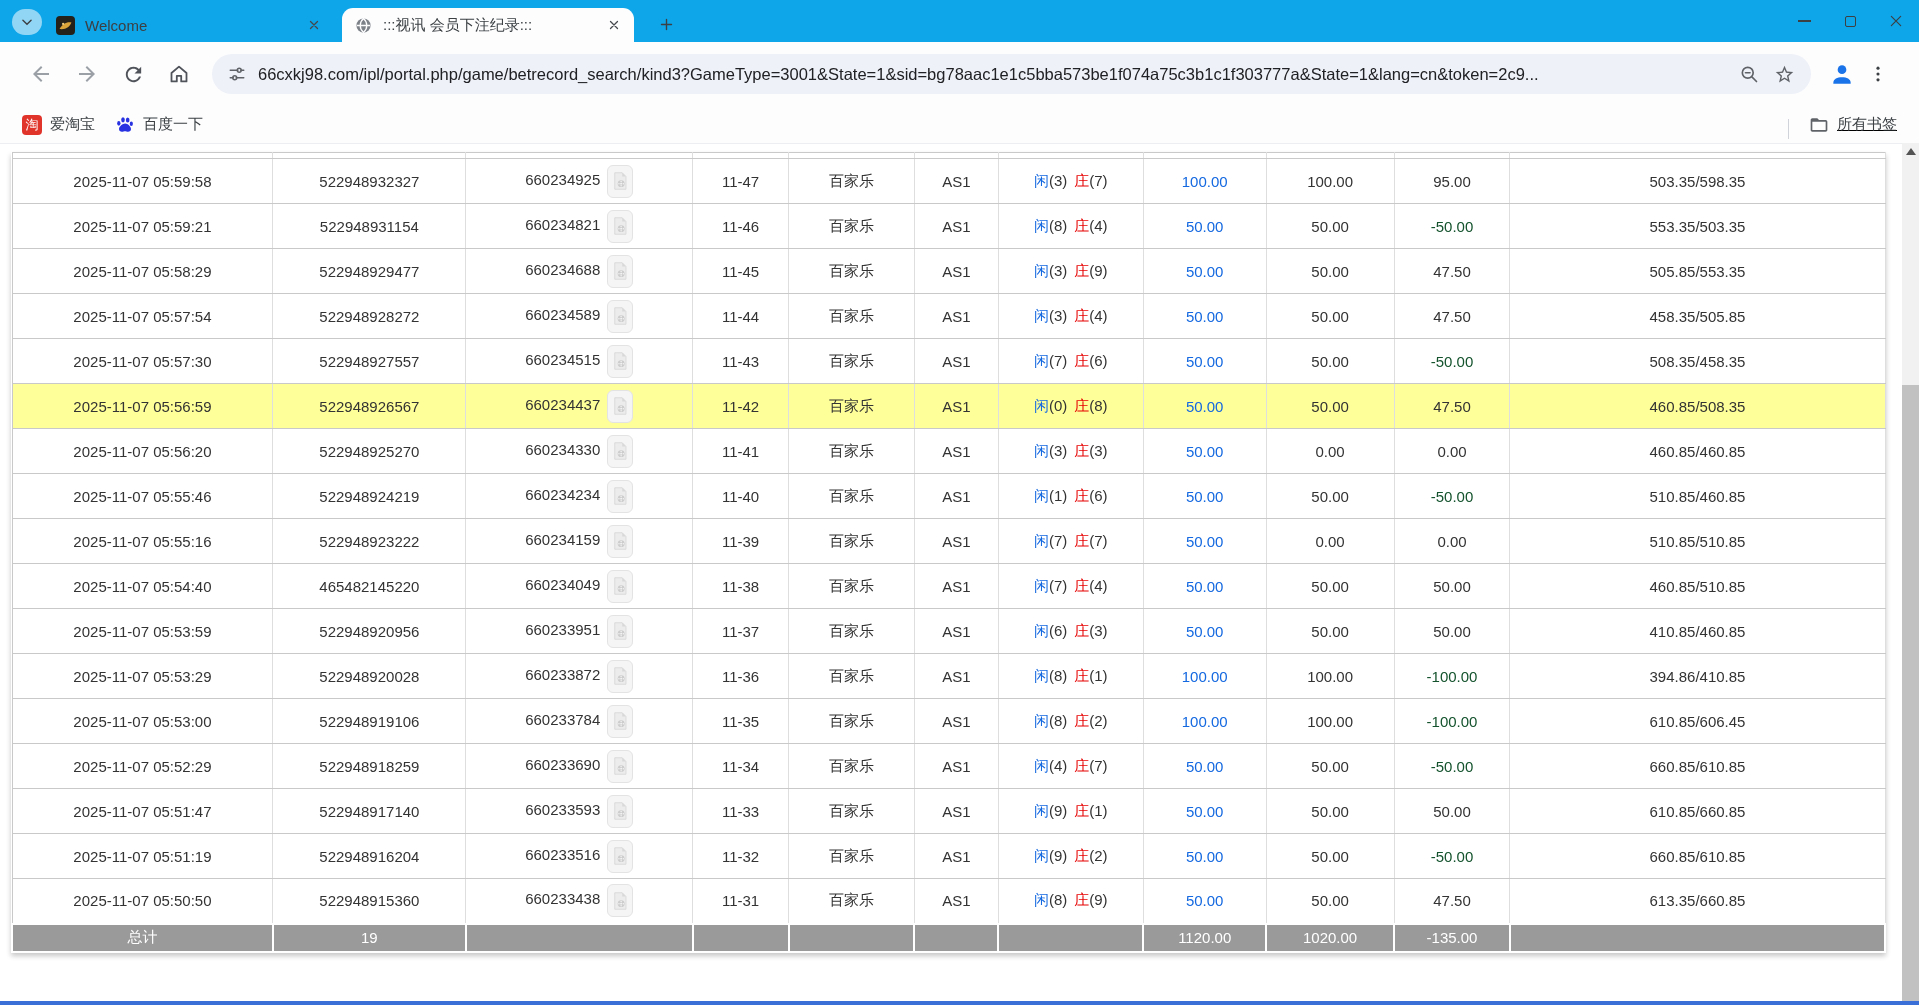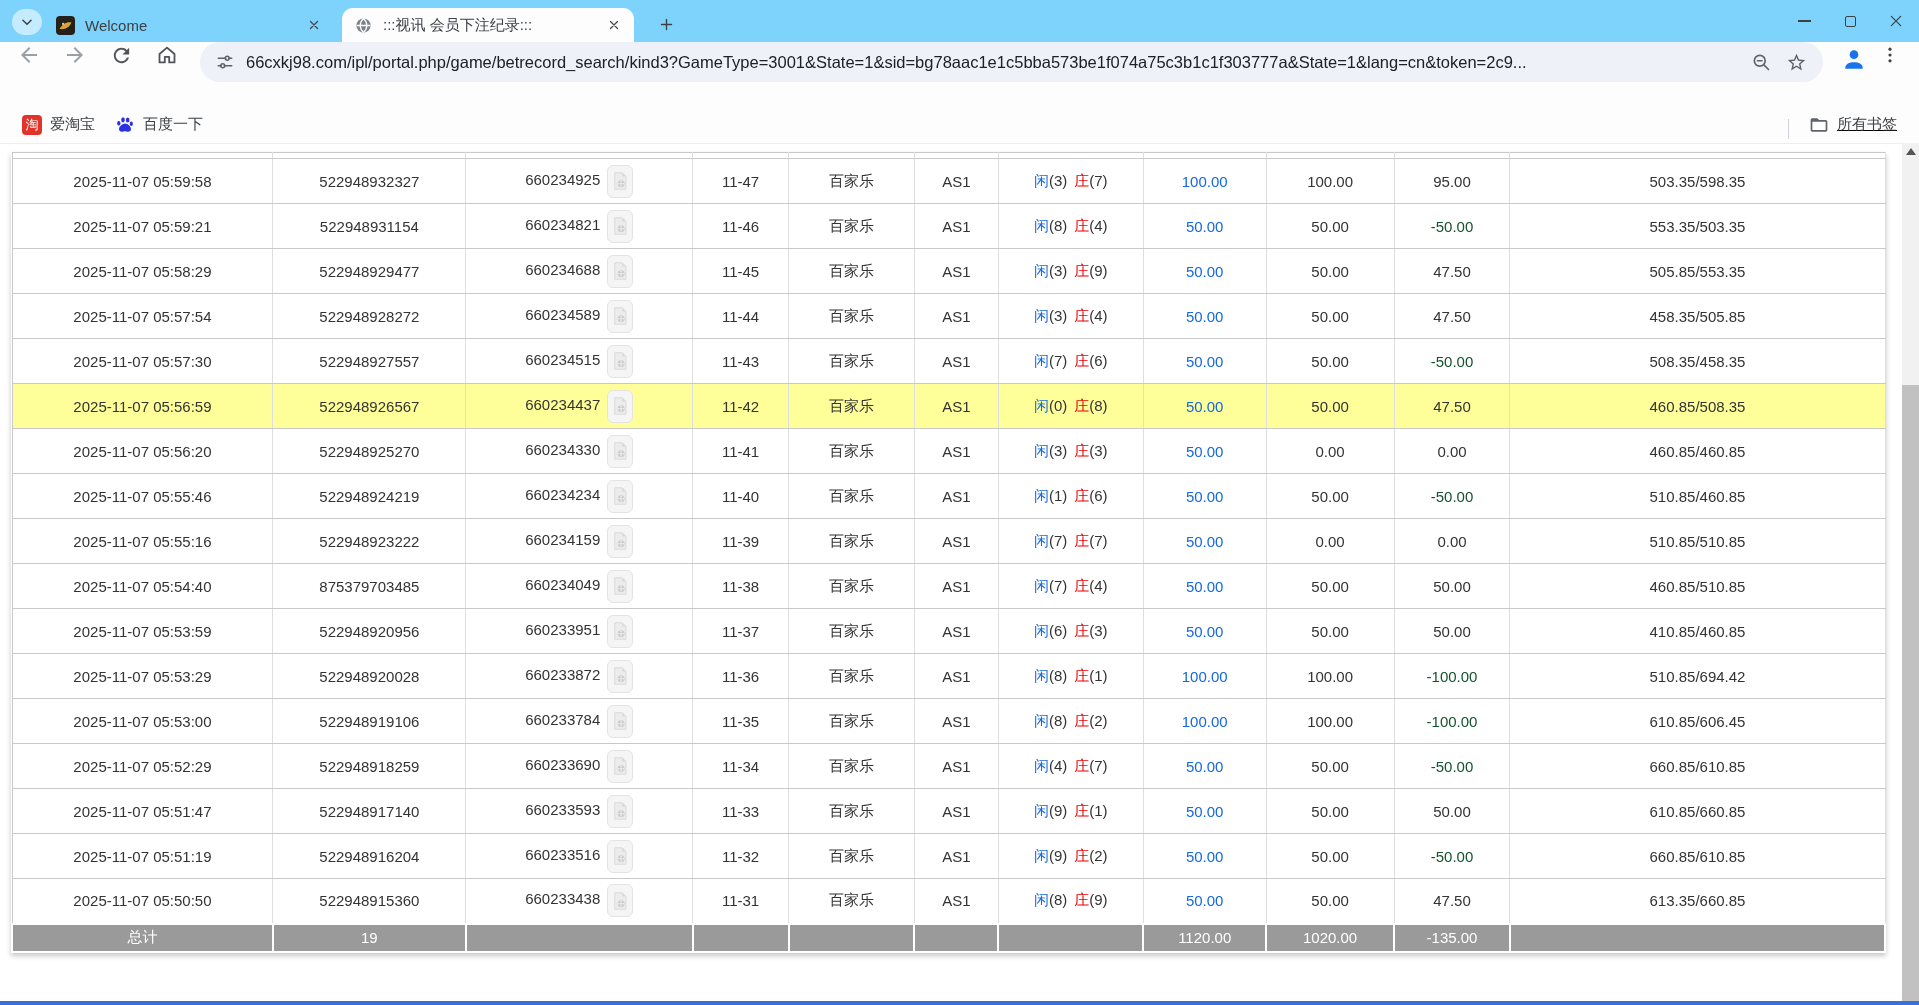--- a/index.html
+++ b/index.html
@@ -1,41 +1,41 @@
 <!DOCTYPE html>
 <html><head>
 <meta charset="utf-8">
 <style>
   * { margin:0; padding:0; box-sizing:border-box; }
   html,body { width:1919px; height:1005px; overflow:hidden;
     font-family:"Liberation Sans","DejaVu Sans",sans-serif; background:#fff; }
   .browser { position:relative; width:1919px; height:1005px; }
 
   
-  .tabstrip { position:absolute; top:0; left:0; right:0; height:42px; background:#7dd3fc; }
+  .tabstrip { position:absolute; top:0; left:0; right:0; height:42px; background:#0ea5e9; }
   .tab-search { position:absolute; left:12px; top:9px; width:30px; height:26px; border-radius:13px;
     display:flex; align-items:center; justify-content:center; background:rgba(255,255,255,.55); }
   .tab { position:absolute; top:8px; height:34px; display:flex; align-items:center;
     padding:0 10px 0 12px; border-radius:11px 11px 0 0; }
   .tab .title { flex:1; font-size:15px; color:#3c4043; white-space:nowrap; overflow:hidden; }
   .tab-inactive { left:44px; width:290px; }
   .tab-active { left:342px; width:292px; background:#fdfdfe; }
   .favicon { width:19px; height:19px; margin-right:10px; flex:0 0 auto; }
   .tab-close { width:20px; height:20px; border-radius:10px; display:flex; align-items:center;
     justify-content:center; flex:0 0 auto; }
   .newtab { position:absolute; left:652px; top:10px; width:28px; height:28px; border-radius:14px;
     display:flex; align-items:center; justify-content:center; }
   .wincontrols { position:absolute; right:0; top:0; height:42px; display:flex; }
   .winbtn { width:46px; height:42px; display:flex; align-items:center; justify-content:center; }
   .ico-min { width:13px; height:2px; background:#3c4043; }
   .ico-max { width:11px; height:11px; border:1.6px solid #3c4043; border-radius:2px; }
 
   
   .toolbar { position:absolute; top:42px; left:0; right:0; height:64px; background:#fdfdfe;
-    display:flex; align-items:flex-start; padding:0 6px; }
+    display:flex; align-items:center; padding:0 18px; }
   .navbtn { width:26px; height:26px; margin:0 10px; flex:0 0 auto; display:flex;
     align-items:center; justify-content:center; }
   .omnibox { flex:1; height:40px; margin-left:10px; margin-right:14px; background:#eef1f8;
     border-radius:20px; display:flex; align-items:center; padding:0 16px; min-width:0; }
   .omnibox .url { flex:1; font-size:16.5px; color:#202124; white-space:nowrap; overflow:hidden; min-width:0; }
   .omni-ic { flex:0 0 auto; display:flex; align-items:center; justify-content:center; }
   .avatar { width:34px; height:34px; border-radius:17px; display:flex; align-items:center;
     justify-content:center; flex:0 0 auto; }
 
   
@@ -499,21 +499,21 @@
     <td class="result">
       <span class="res-p">闲</span><span class="res-score">(7)</span><span class="res-b">庄</span><span class="res-score">(7)</span>
     </td>
     <td class="c-bet">50.00</td>
     <td>0.00</td>
     <td>0.00</td>
     <td>510.85/510.85</td>
   </tr>
             <tr>
     <td>2025-11-07 05:54:40</td>
-    <td>875379703485</td>
+    <td>465482145220</td>
     <td>
       <span>660234049</span><span class="mediabtn">
                   <svg width="16" height="18" viewBox="0 0 20 24">
                     <path d="M3 1h10l5 5v17H3z" fill="#ececec" stroke="#d4d4d4"></path>
                     <path d="M13 1l5 5h-5z" fill="#d8d8d8"></path>
                     <circle cx="11.5" cy="15.5" r="4.6" fill="#cdcdcd"></circle>
                     <circle cx="11.5" cy="15.5" r="1.3" fill="#f4f4f4"></circle>
                     <circle cx="11.5" cy="12.6" r="1" fill="#f4f4f4"></circle>
                     <circle cx="11.5" cy="18.4" r="1" fill="#f4f4f4"></circle>
                     <circle cx="8.6" cy="15.5" r="1" fill="#f4f4f4"></circle>
@@ -579,21 +579,21 @@
     </td>
     <td>11-36</td>
     <td>百家乐</td>
     <td>AS1</td>
     <td class="result">
       <span class="res-p">闲</span><span class="res-score">(8)</span><span class="res-b">庄</span><span class="res-score">(1)</span>
     </td>
     <td class="c-bet">100.00</td>
     <td>100.00</td>
     <td class="neg">-100.00</td>
-    <td>510.85/694.42</td>
+    <td>394.86/410.85</td>
   </tr>
             <tr>
     <td>2025-11-07 05:53:00</td>
     <td>522948919106</td>
     <td>
       <span>660233784</span><span class="mediabtn">
                   <svg width="16" height="18" viewBox="0 0 20 24">
                     <path d="M3 1h10l5 5v17H3z" fill="#ececec" stroke="#d4d4d4"></path>
                     <path d="M13 1l5 5h-5z" fill="#d8d8d8"></path>
                     <circle cx="11.5" cy="15.5" r="4.6" fill="#cdcdcd"></circle>

